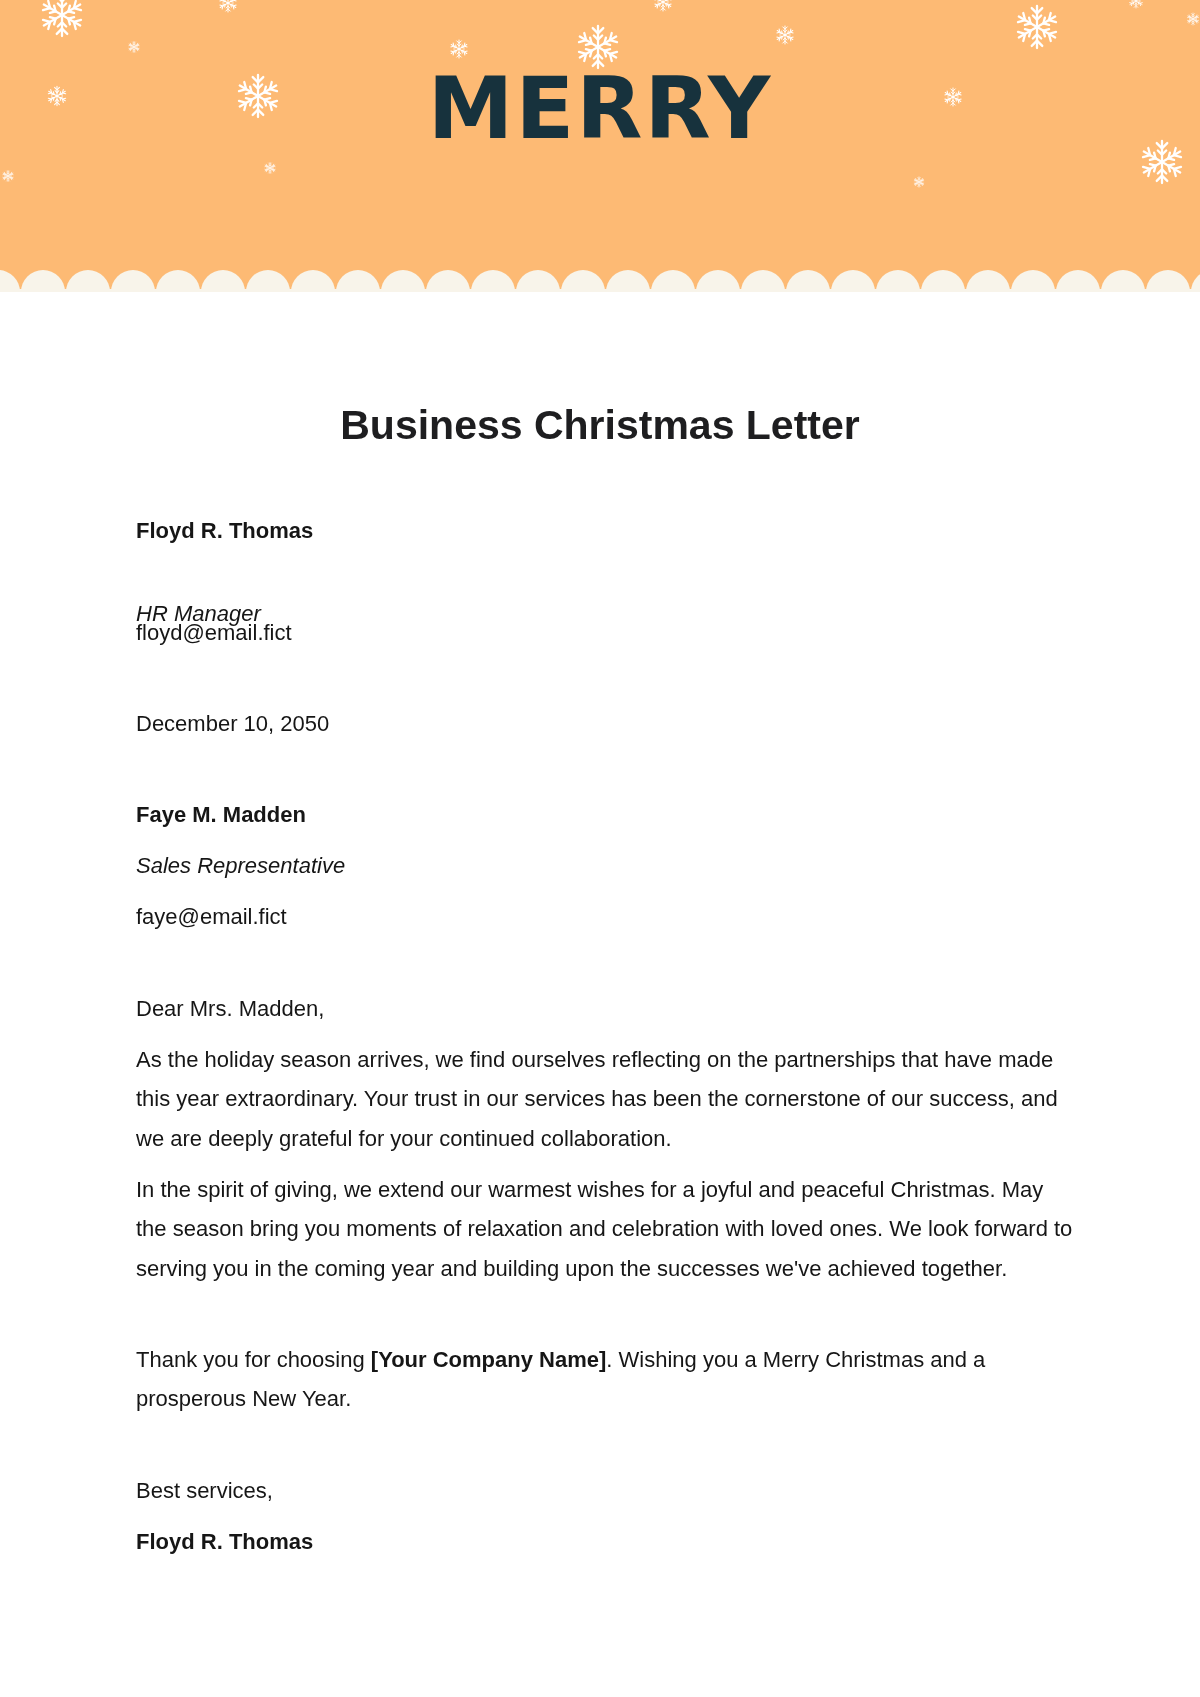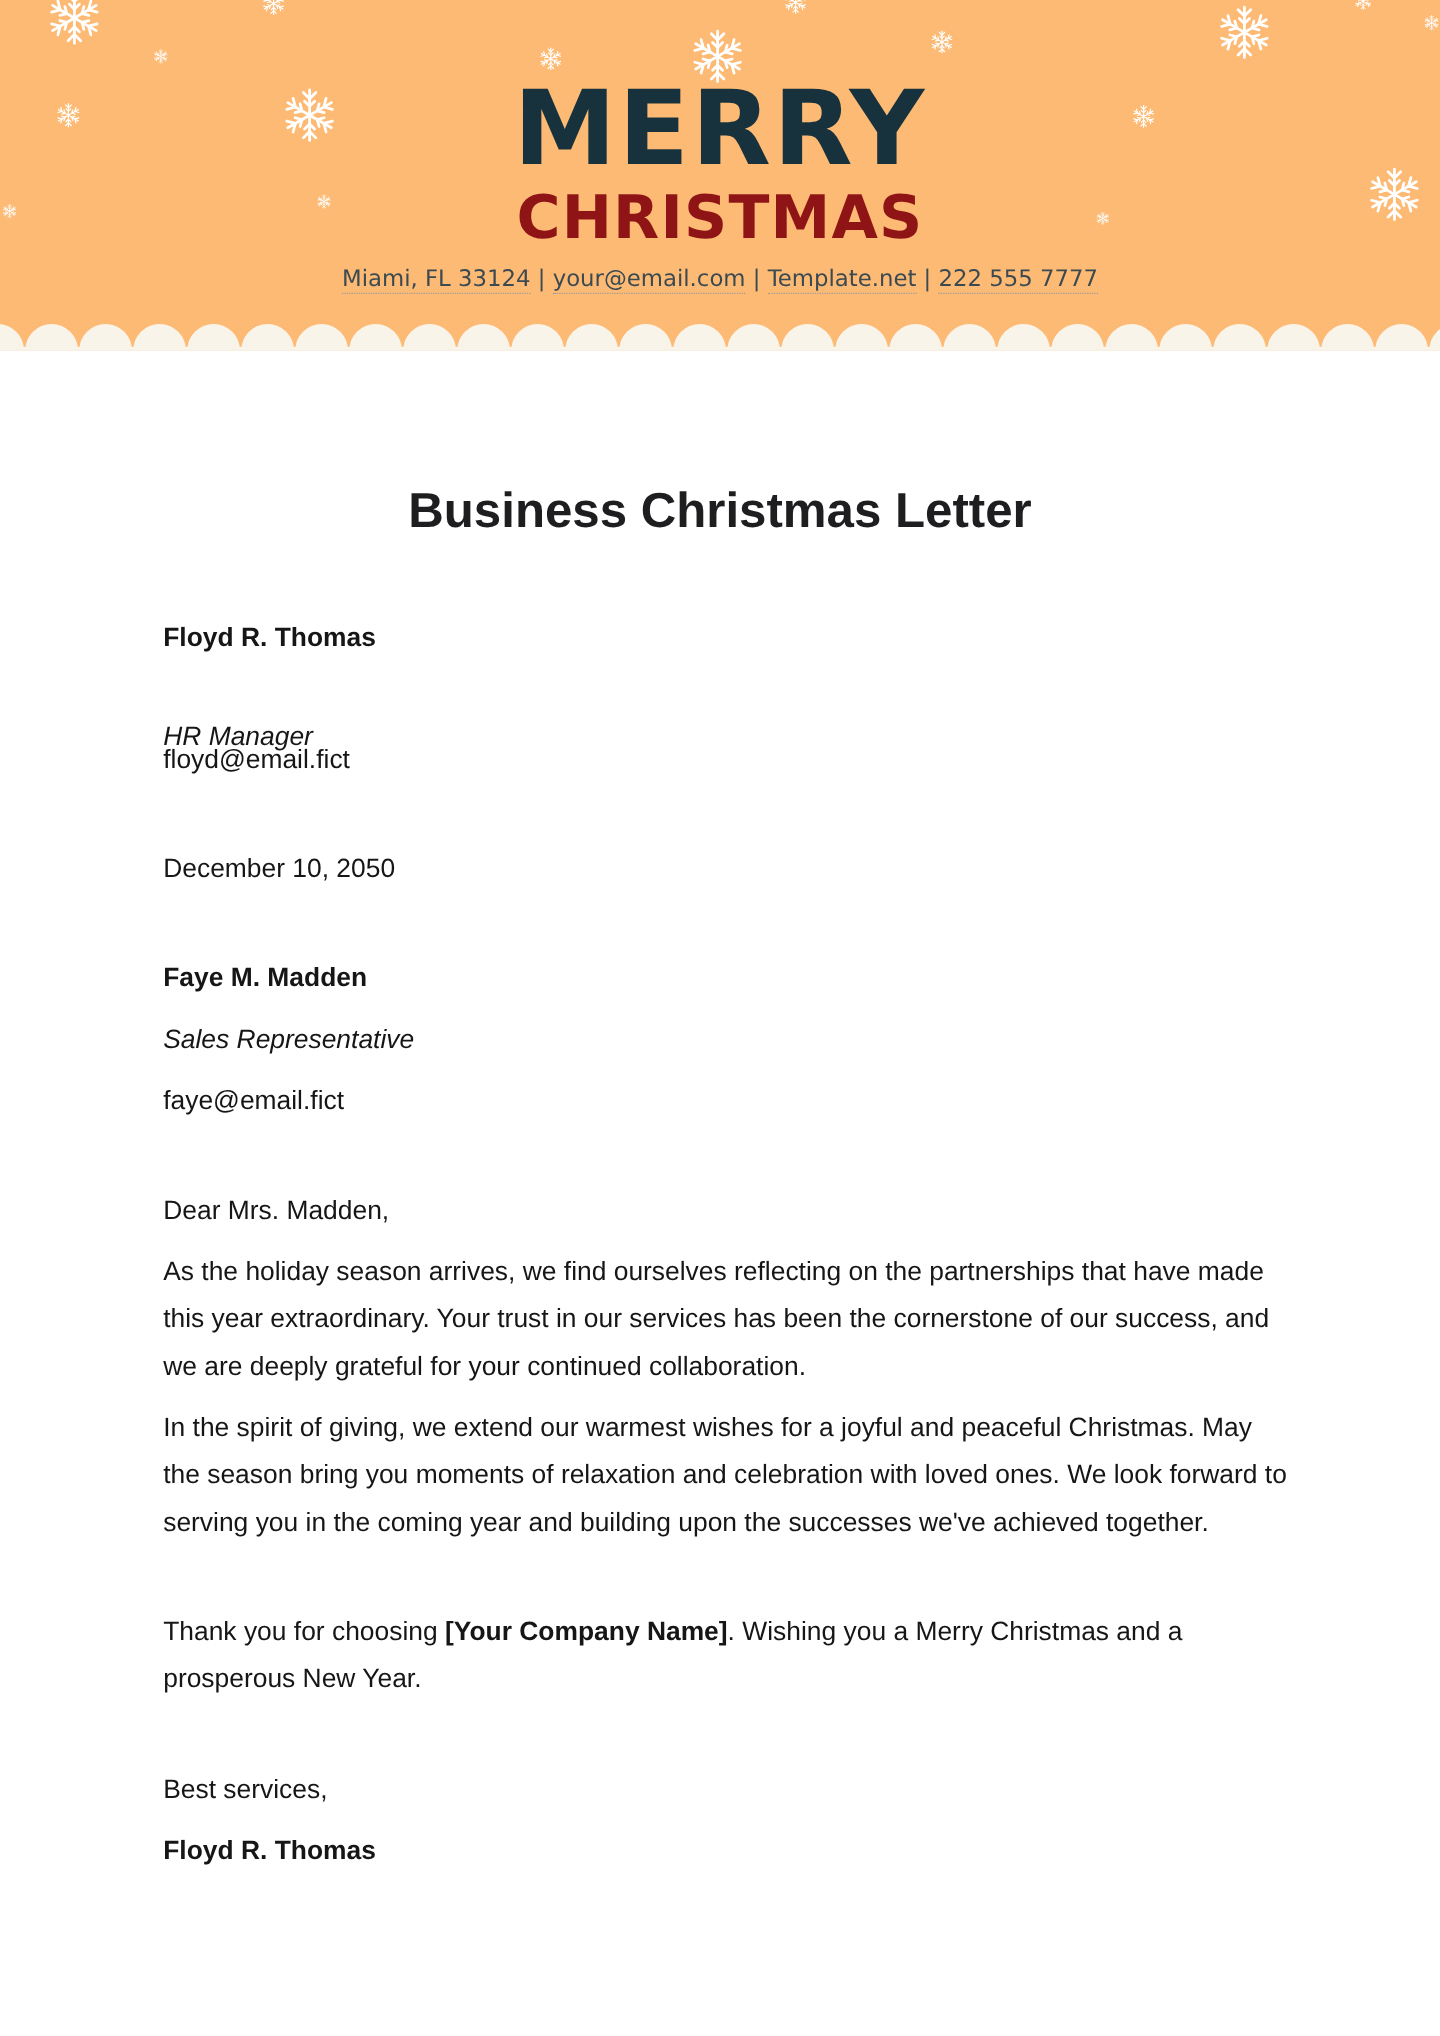--- a/index.html
+++ b/index.html
@@ -210,25 +210,21 @@
       <circle cx="988" cy="23" r="22"></circle>
       <circle cx="1033" cy="23" r="22"></circle>
       <circle cx="1078" cy="23" r="22"></circle>
       <circle cx="1123" cy="23" r="22"></circle>
       <circle cx="1168" cy="23" r="22"></circle>
       <circle cx="1213" cy="23" r="22"></circle>
     </g>
   </svg>
 
   <div class="merry">MERRY</div>
-  <div class="christmas">CHRISTMAS</div>
-
-  <div class="contact">
-    <span class="item">Miami, FL 33124</span><span class="sep">|</span><span class="item">your@email.com</span><span class="sep">|</span><span class="item">Template.net</span><span class="sep">|</span><span class="item">222 555 7777</span>
-  </div>
+
 </div>
 
 <div class="title">Business Christmas Letter</div>
 
 <div class="line bold" style="top:516px">Floyd R. Thomas</div>
 <div class="line ital" style="top:599px">HR Manager</div>
 <div class="line" style="top:618px">floyd@email.fict</div>
 
 <div class="line" style="top:709px">December 10, 2050</div>
 

